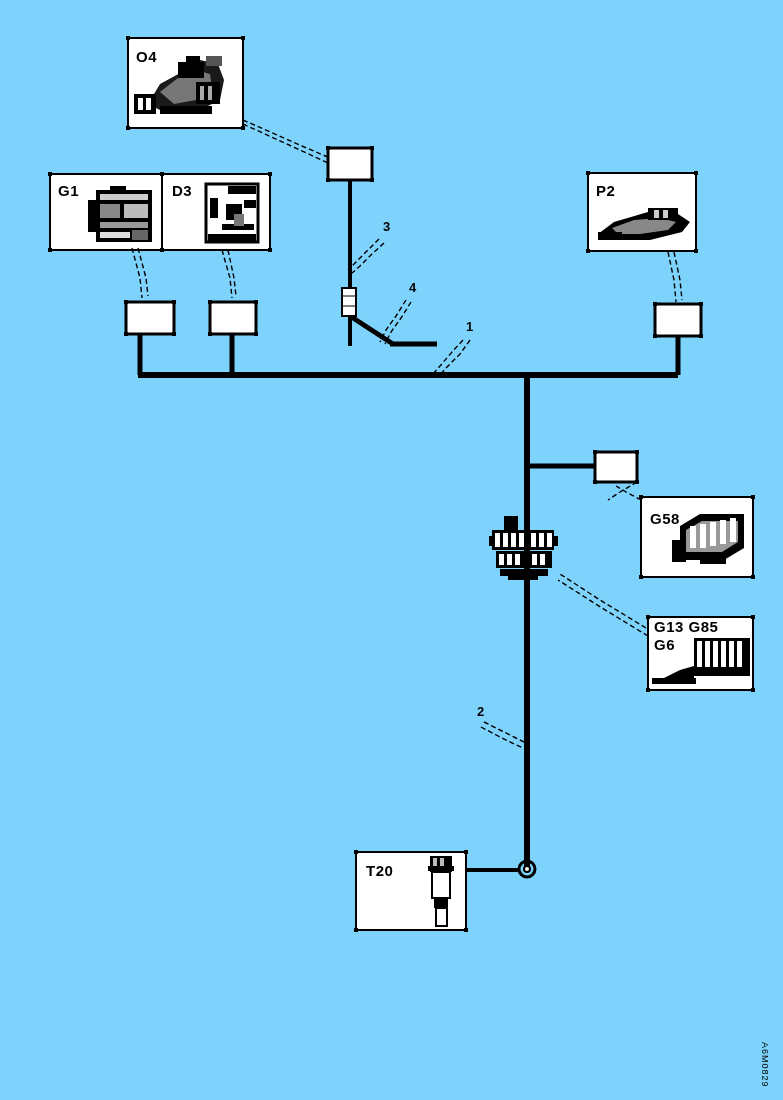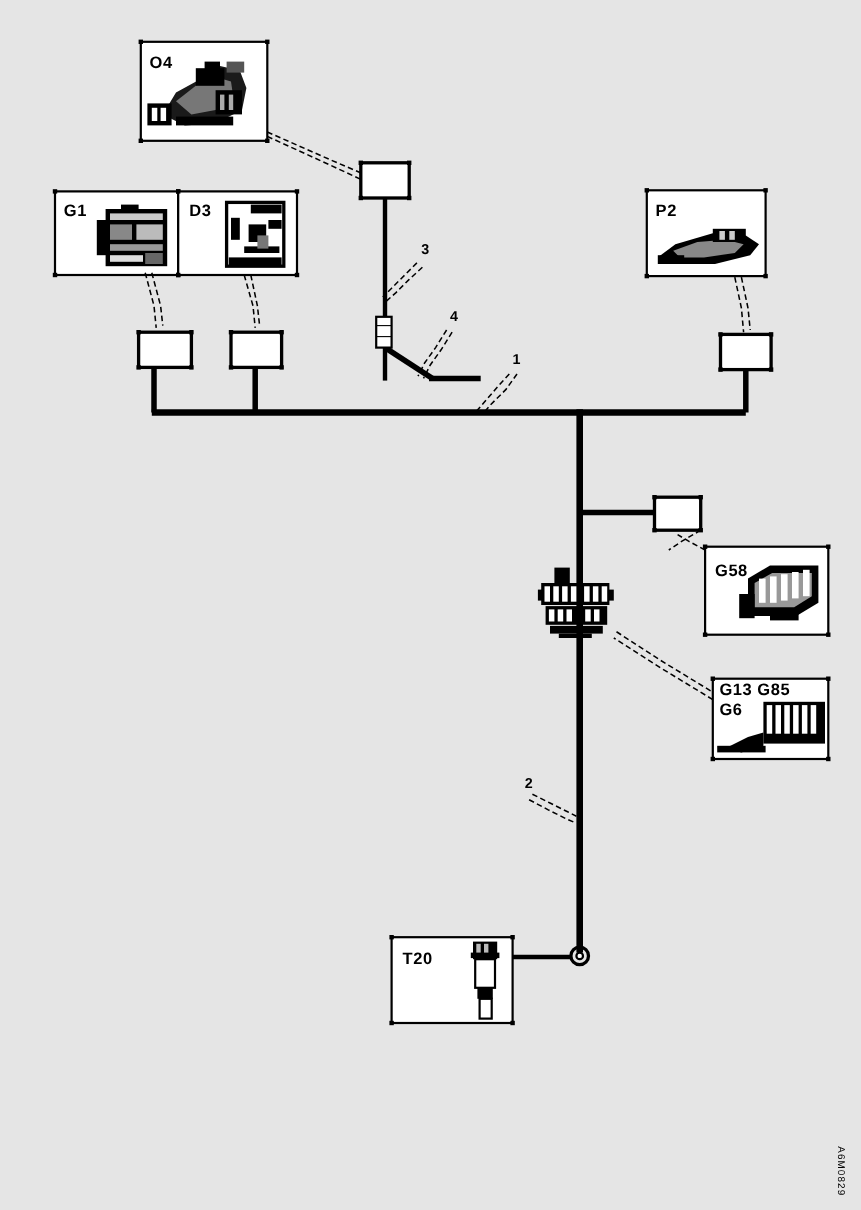--- a/index.html
+++ b/index.html
@@ -7,21 +7,21 @@
     padding: 0;
     background: #ffffff;
   }
   body {
     font-family: "Liberation Sans", sans-serif;
   }
   #sheet {
     position: relative;
     width: 783px;
     height: 1100px;
-    background: #e5e5e5;
+    background: #7dd3fc;
     overflow: hidden;
   }
   #sheet svg {
     position: absolute;
     left: 0;
     top: 0;
   }
   .photo-label {
     font-family: "Liberation Sans", sans-serif;
     font-weight: bold;

